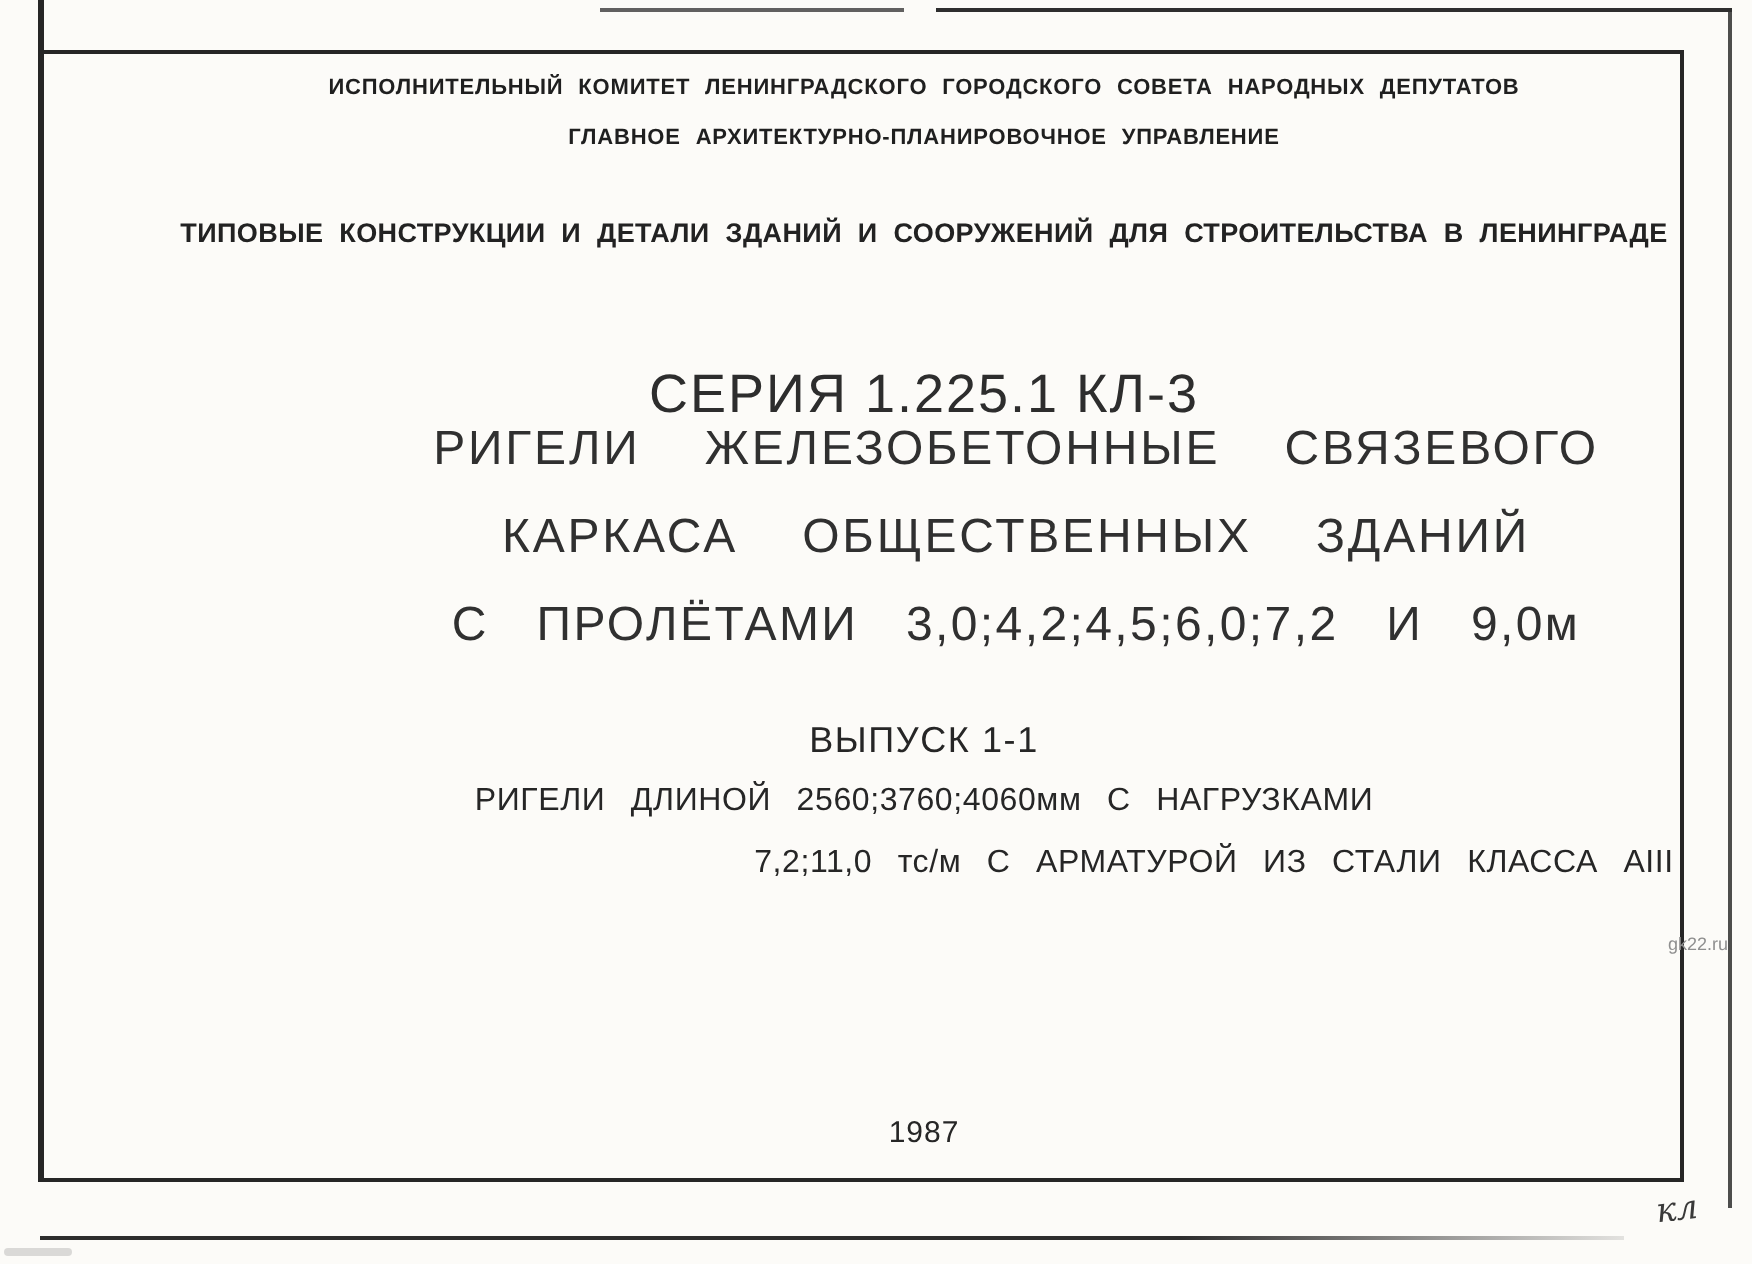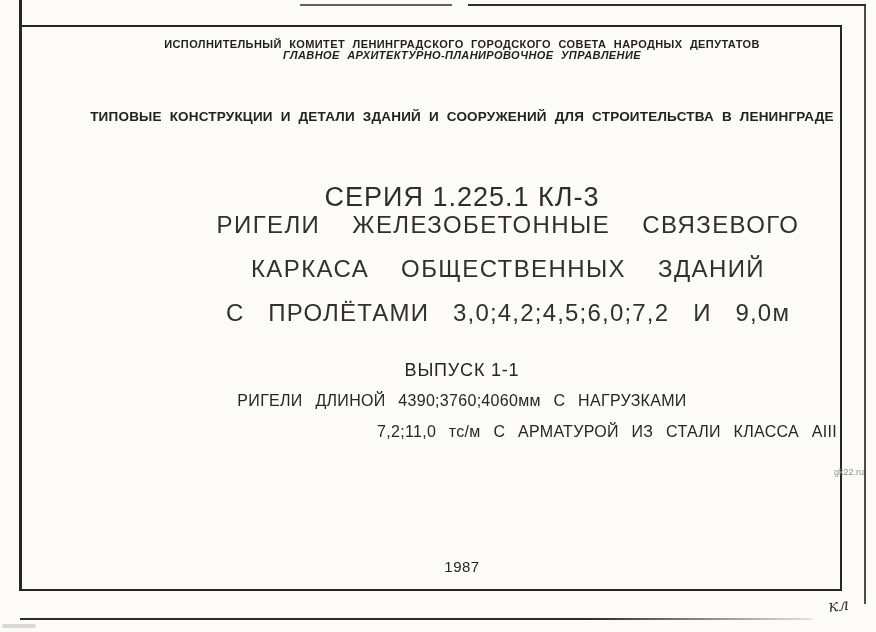--- a/index.html
+++ b/index.html
@@ -23,21 +23,21 @@
     position:absolute; left:20px; top:618px; width:792px; height:2px;
     background:linear-gradient(to right, #2d2d2d 0%, #2d2d2d 72%, rgba(45,45,45,.12) 100%);
   }
   .smudge { position:absolute; left:2px; top:624px; width:34px; height:4px; background:#9a9a9a; opacity:.35; border-radius:2px; }
 
   
   .content { position:absolute; left:48px; top:0; width:828px; }
   .line { position:absolute; left:0; width:100%; text-align:center; white-space:nowrap; }
 
   .org1  { top:38px;  font-size:11px; font-weight:700; letter-spacing:.4px; word-spacing:4px; color:#1f1f1f; }
-  .org2  { top:49px;  font-size:11px; font-weight:700; letter-spacing:.4px; word-spacing:4px; color:#1f1f1f;font-style:italic; }
+  .org2  { top:63px;  font-size:11px; font-weight:700; letter-spacing:.4px; word-spacing:4px; color:#1f1f1f; }
   .subj  { top:109px; font-size:13.5px; font-weight:700; letter-spacing:.2px; word-spacing:4px; color:#222; }
   .series{ top:151px; font-size:27px; font-weight:400; letter-spacing:1px; color:#2d2d2d;margin-top:31px; }
   .title1{ top:211px; font-size:24px; font-weight:400; letter-spacing:1.4px; word-spacing:24px; padding-left:46px; color:#303030; }
   .title2{ top:255px; font-size:24px; font-weight:400; letter-spacing:1.4px; word-spacing:24px; padding-left:46px; color:#303030; }
   .title3{ top:299px; font-size:24px; font-weight:400; letter-spacing:1.2px; word-spacing:16px; padding-left:46px; color:#303030; }
   .issue { top:360px; font-size:18px; font-weight:500; letter-spacing:.8px; color:#262626; }
   .iss1  { top:392px; font-size:16px; font-weight:400; letter-spacing:.3px; word-spacing:8px; color:#262626; }
   .iss2  { top:423px; font-size:16px; font-weight:400; letter-spacing:.3px; word-spacing:8px; padding-left:145px; color:#262626; }
   .year  { top:558px; font-size:15px; font-weight:500; letter-spacing:.5px; color:#262626; }
 
@@ -64,21 +64,21 @@
 
   <div class="content">
     <div class="line org1">ИСПОЛНИТЕЛЬНЫЙ КОМИТЕТ ЛЕНИНГРАДСКОГО ГОРОДСКОГО СОВЕТА НАРОДНЫХ ДЕПУТАТОВ</div>
     <div class="line org2">ГЛАВНОЕ АРХИТЕКТУРНО-ПЛАНИРОВОЧНОЕ УПРАВЛЕНИЕ</div>
     <div class="line subj">ТИПОВЫЕ КОНСТРУКЦИИ И ДЕТАЛИ ЗДАНИЙ И СООРУЖЕНИЙ ДЛЯ СТРОИТЕЛЬСТВА В ЛЕНИНГРАДЕ</div>
     <div class="line series">СЕРИЯ 1.225.1 КЛ-3</div>
     <div class="line title1">РИГЕЛИ ЖЕЛЕЗОБЕТОННЫЕ СВЯЗЕВОГО</div>
     <div class="line title2">КАРКАСА ОБЩЕСТВЕННЫХ ЗДАНИЙ</div>
     <div class="line title3">С ПРОЛЁТАМИ 3,0;4,2;4,5;6,0;7,2 И 9,0м</div>
     <div class="line issue">ВЫПУСК 1-1</div>
-    <div class="line iss1">РИГЕЛИ ДЛИНОЙ 4390;3760;4060мм С НАГРУЗКАМИ</div>
+    <div class="line iss1">РИГЕЛИ ДЛИНОЙ 2560;3760;4060мм С НАГРУЗКАМИ</div>
     <div class="line iss2">7,2;11,0 тс/м С АРМАТУРОЙ ИЗ СТАЛИ КЛАССА АIII</div>
     <div class="line year">1987</div>
   </div>
 
   <div class="doc-code">Т-479</div>
   <div class="hand-mark">кл</div>
   <div class="watermark">gk22.ru</div>
 
 </div>
 

